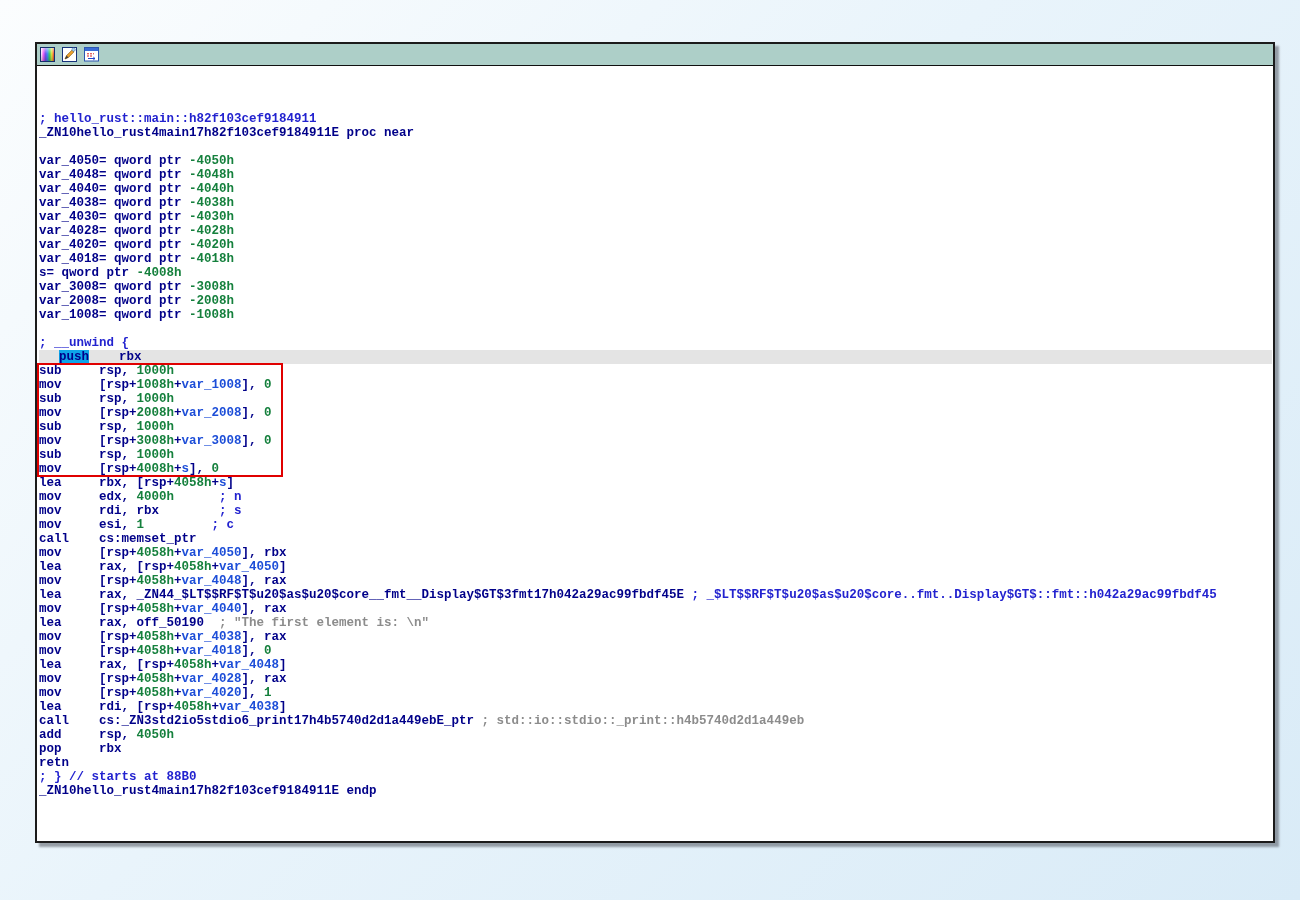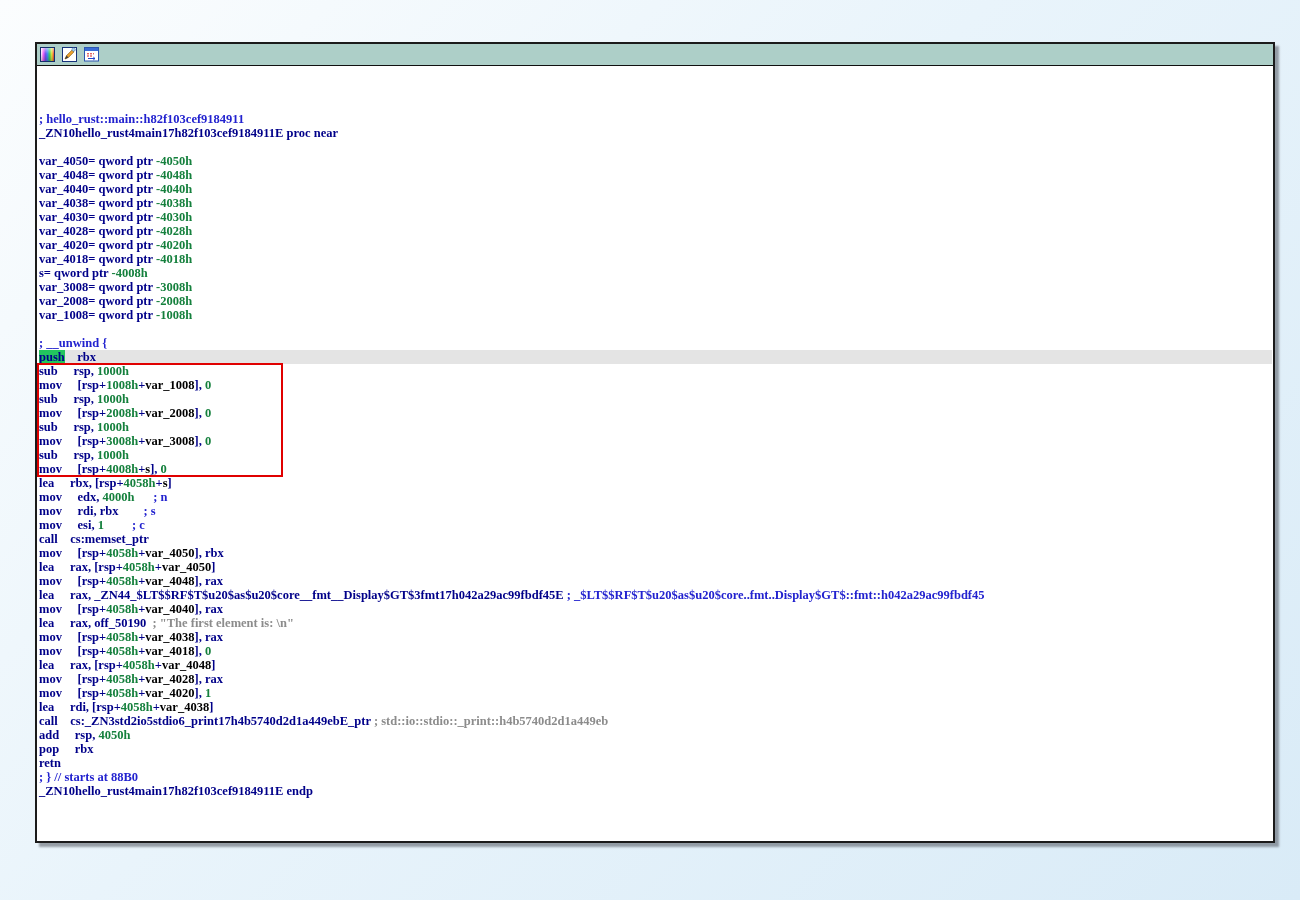--- a/index.html
+++ b/index.html
@@ -24,29 +24,29 @@
     border:1px solid #13306b;
     background:
       linear-gradient(to bottom,rgba(255,255,255,.55),rgba(255,255,255,0) 45%,rgba(0,0,0,.22)),
       linear-gradient(to right,#ffffff,#f868f8,#7a4cf0,#3f8cf0,#3fd45c,#f0e23c,#e84040);
   }
   #listing{
     position:relative;
     height:calc(100% - 22px);
     overflow:hidden;
     padding:4px 1px 0 2px;
-    font-family:Liberation Serif, serif;
+    font-family:Liberation Mono, monospace;
     font-weight:bold;font-size:12.5px;line-height:14px;
   }
   .line{height:14px;white-space:pre;}
   .line.cur{background:#e4e4e4;}
-  .word-hl{background:#22c55e;}
+  .word-hl{background:#0ea5e9;margin-left:20px;}
   .c-c{color:#000089;}   
   .c-n{color:#15803d;}   
-  .c-v{color:#000000;}   
+  .c-v{color:#1d4ed8;}   
   .c-m{color:#2222cf;}   
   .c-g{color:#8c8c8c;}   
   #red-box{
     position:absolute;border:2px solid #e00000;
     pointer-events:none;box-sizing:border-box;
   }
 </style>
 </head>
 <body>
 

